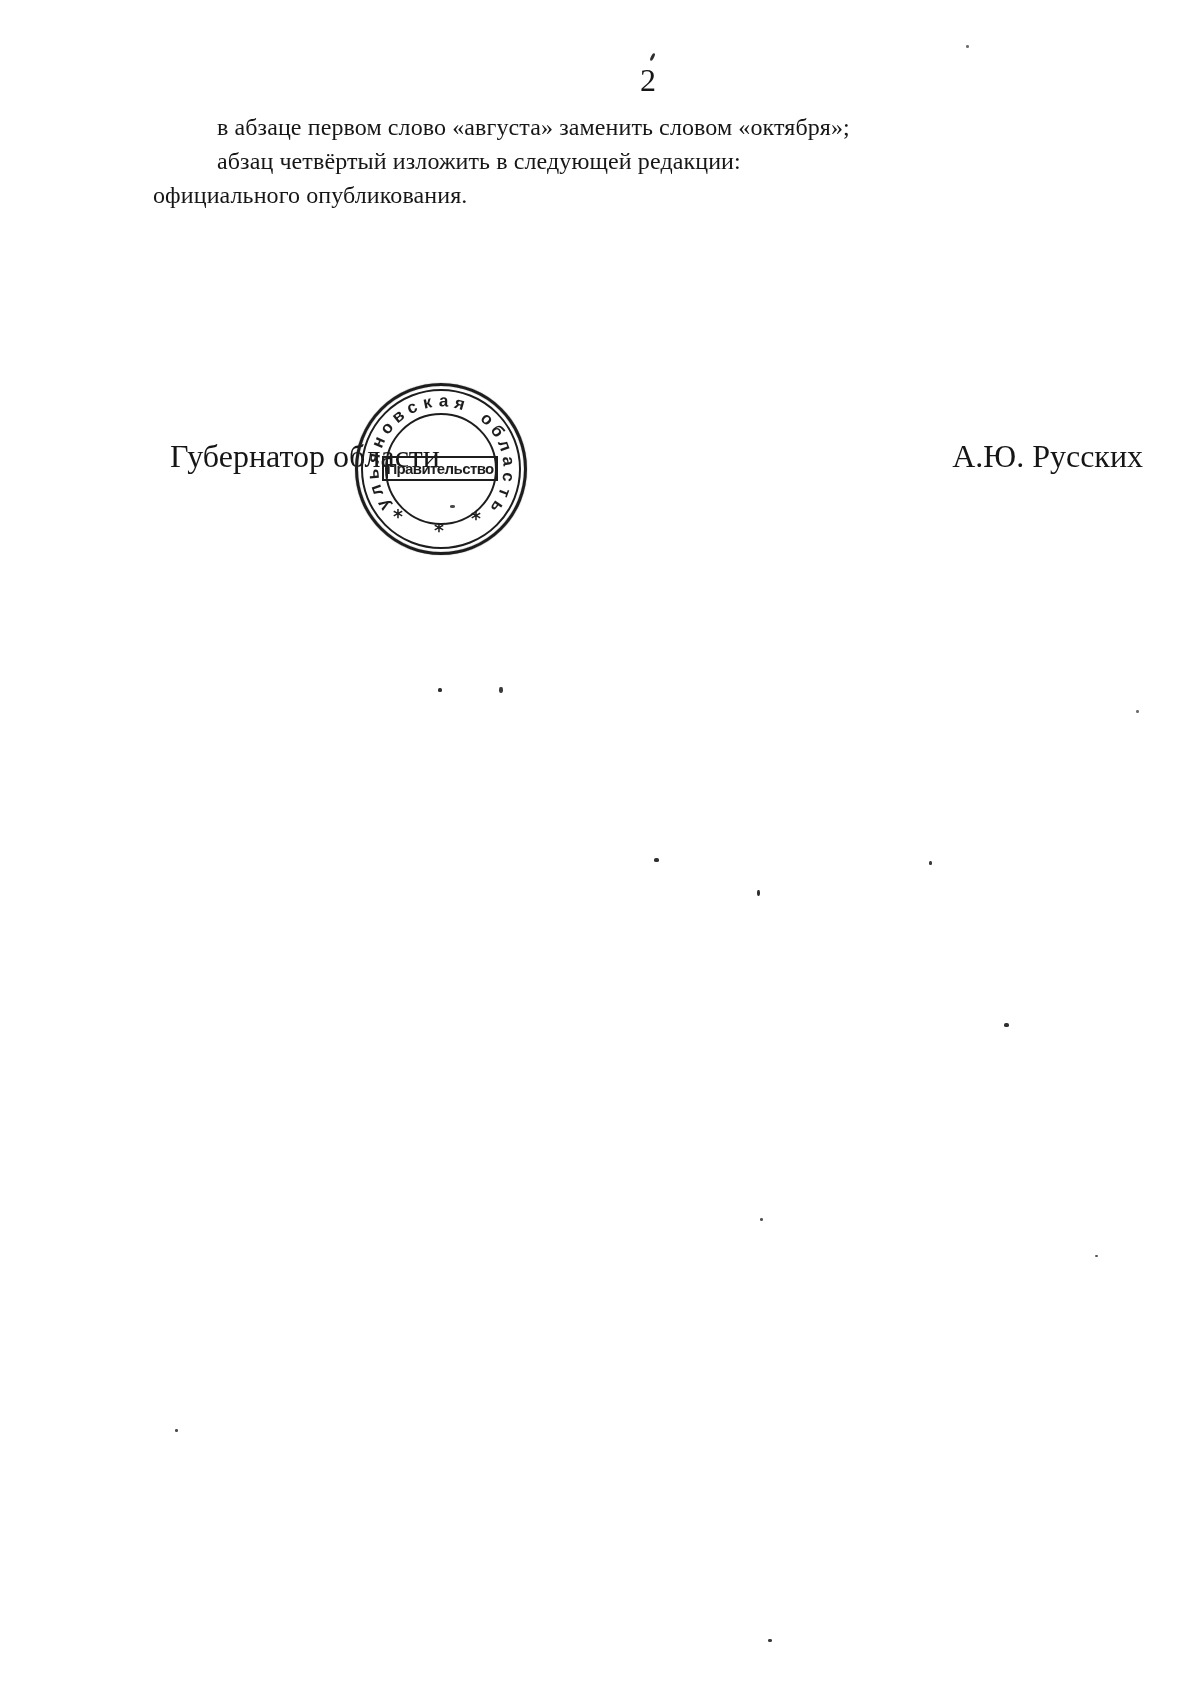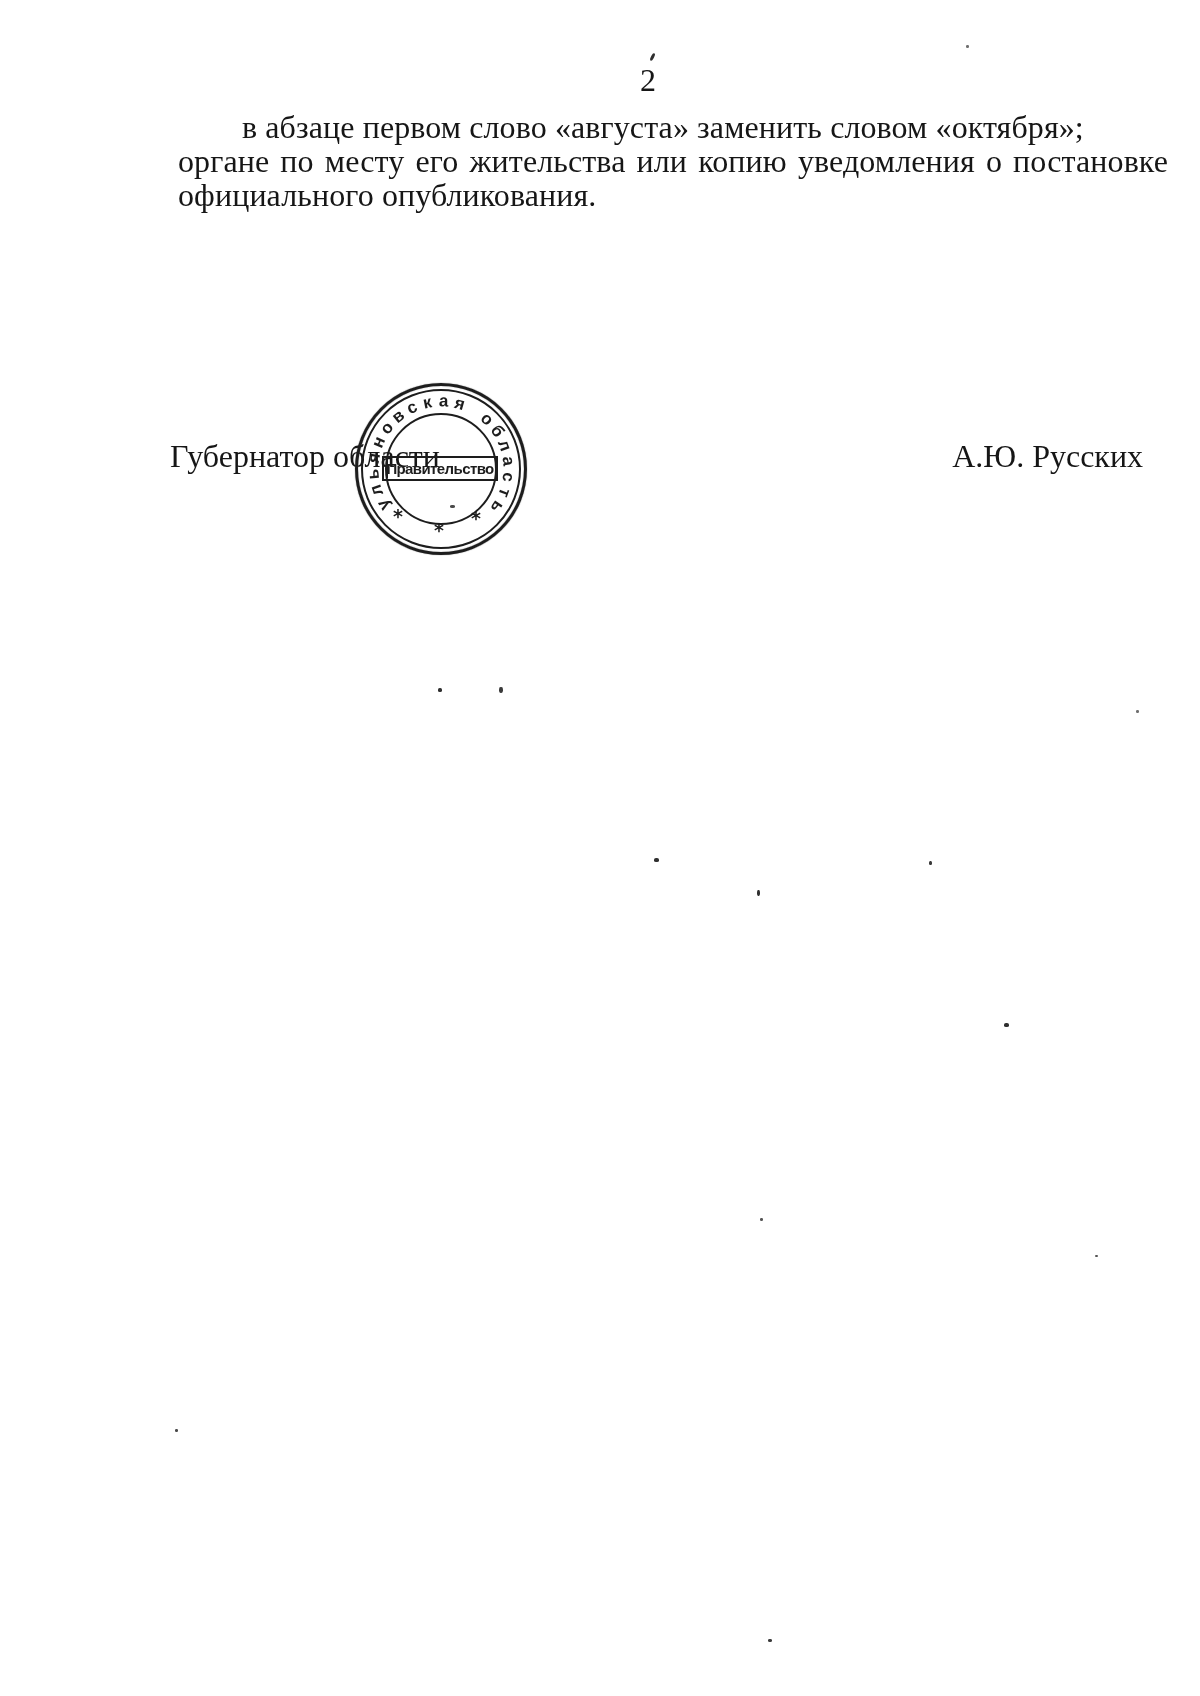--- a/index.html
+++ b/index.html
@@ -7,21 +7,21 @@
     position:relative;width:1200px;height:1696px;margin:0 auto;
     background:#ffffff;overflow:hidden;
     font-family:"Liberation Serif","DejaVu Serif",serif;color:#161616;
   }
   .page-number{
     position:absolute;left:153px;top:62px;width:990px;
     text-align:center;font-size:32px;line-height:36px;
   }
   .doc-body{
     position:absolute;left:153px;top:110px;width:990px;
-    font-size:32px;line-height:34px;letter-spacing:0.1px;margin-left:25px;
+    font-size:24px;line-height:34px;letter-spacing:0.1px;
   }
   .doc-body .line{height:34px;white-space:nowrap;}
   .doc-body .line.jmid{white-space:normal;text-align:justify;text-align-last:justify;}
   .doc-body .line.indent{padding-left:64px;}
   .sig-row{
     position:absolute;left:153px;top:438px;width:990px;
     display:flex;justify-content:space-between;align-items:flex-start;
     font-size:32px;line-height:36px;
   }
   .sig-title{margin-left:17px;}
@@ -55,21 +55,21 @@
 </style>
 </head>
 <body>
 
 <div class="page">
 
   <div class="page-number">2</div>
 
   <div class="doc-body" id="doc-body">
       <div class="line indent">в абзаце первом слово «августа» заменить словом «октября»;</div>
-      <div class="line jmid">органе по месту его жительства или копию уведомления о постановке</div>
+      <div class="line indent">абзац четвёртый изложить в следующей редакции:</div>
       <div class="line">официального опубликования.</div>
     </div>
 
   <div class="sig-row">
     <span class="sig-title">Губернатор области</span>
     <span class="sig-name">А.Ю. Русских</span>
   </div>
 
   <div class="stamp" id="stamp">
     <div class="ring ring-outer"></div>

